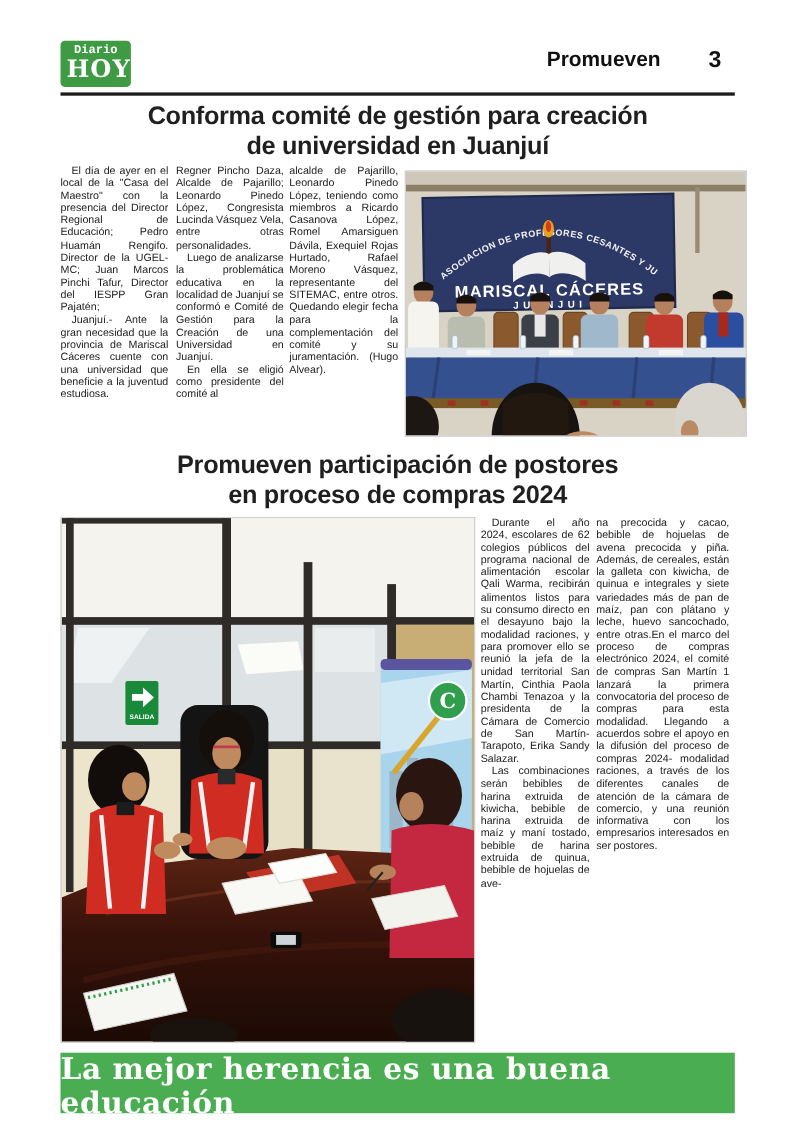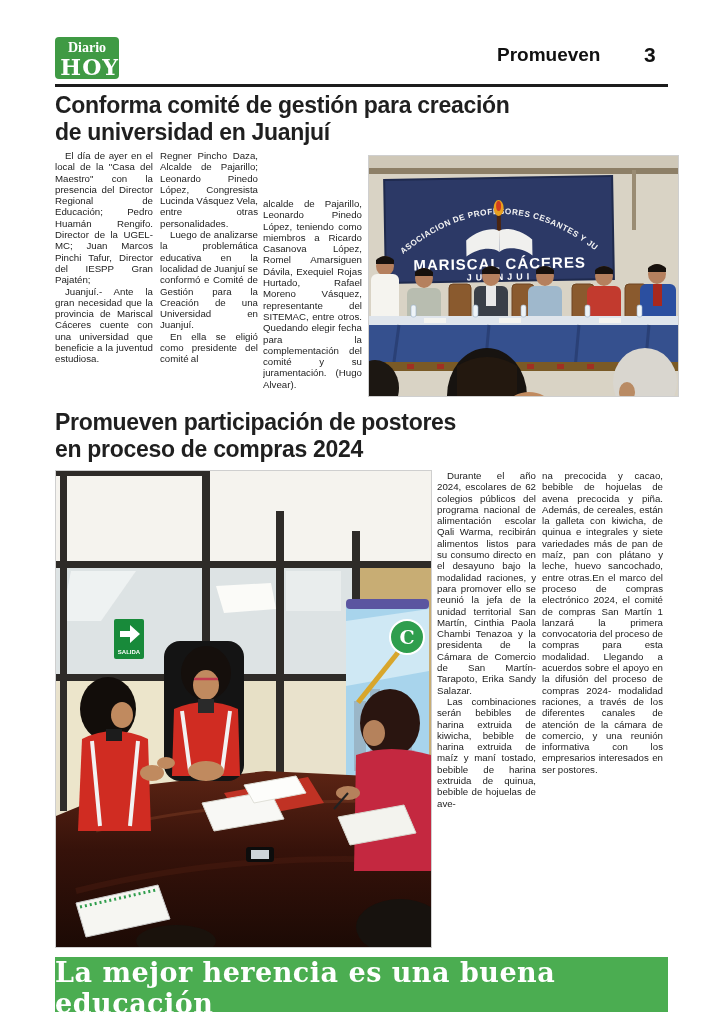--- a/index.html
+++ b/index.html
@@ -1,38 +1,38 @@
 <!DOCTYPE html>
 <html><head>
 <meta charset="utf-8">
 <style>
   html,body{margin:0;padding:0;background:#888;}
   .page{position:relative;width:723px;height:1024px;background:#ffffff;margin:0 auto;
         font-family:"Liberation Sans",sans-serif;color:#1d1d1d;overflow:hidden;}
   
   .logo{position:absolute;left:55px;top:37px;width:64px;height:42px;background:#3f9a44;
         border-radius:4px;text-align:center;color:#fff;}
-  .logo .small{display:block;font-size:14px;font-weight:bold;font-family:Liberation Serif, serif;margin-top:3px;}
+  .logo .small{display:block;font-size:11px;font-weight:bold;font-family:Liberation Mono, monospace;margin-top:3px;}
   .logo .big{display:block;font-size:22px;line-height:22px;font-weight:bold;font-family:"DejaVu Serif",serif;letter-spacing:1px;text-align:right;}
   .date{position:absolute;left:122px;top:48px;font-size:15px;color:#1a1a1a;}
   .section{position:absolute;left:497px;top:44px;font-size:19px;font-weight:bold;color:#111;}
   .pagenum{position:absolute;left:644px;top:43px;font-size:21px;font-weight:bold;color:#111;}
   .rule{position:absolute;left:55px;top:84px;width:613px;height:3px;background:#1c1c1c;}
   
-  .headline{position:absolute;left:55px;width:613px;text-align:left;font-weight:bold;
+  .headline{position:absolute;left:55px;width:613px;text-align:center;font-weight:bold;
             font-size:23px;line-height:27px;color:#1f1f1f;letter-spacing:-0.3px;}
   .h1a{top:92px;} .h2a{top:409px;}
   
   .col{position:absolute;font-size:9.7px;line-height:11.3px;text-align:justify;overflow:hidden;
        word-spacing:-0.4px;color:#1c1c1c;}
   .col p{margin:0;text-indent:10px;}
   .col p.cont{text-indent:0;}
   .a1c1{left:55px;top:150px;width:98px;height:250px;}
   .a1c2{left:160px;top:150px;width:98px;height:250px;}
-  .a1c3{left:263px;top:150px;width:99px;height:250px;margin-top:48px;}
+  .a1c3{left:263px;top:150px;width:99px;height:250px;}
   .a2c1{left:437px;top:470px;width:99px;height:478px;}
   .a2c2{left:542px;top:470px;width:121px;height:478px;}
   
   .photo{position:absolute;border:1px solid #cfcfcf;overflow:hidden;background:#ddd;}
   .photo1{left:368px;top:155px;width:309px;height:240px;}
   .photo2{left:55px;top:470px;width:375px;height:476px;}
   .photo svg{display:block;}
   
   .slogan{position:absolute;left:55px;top:957px;width:613px;height:55px;background:#4bad51;
           display:flex;align-items:flex-start;justify-content:center;}

